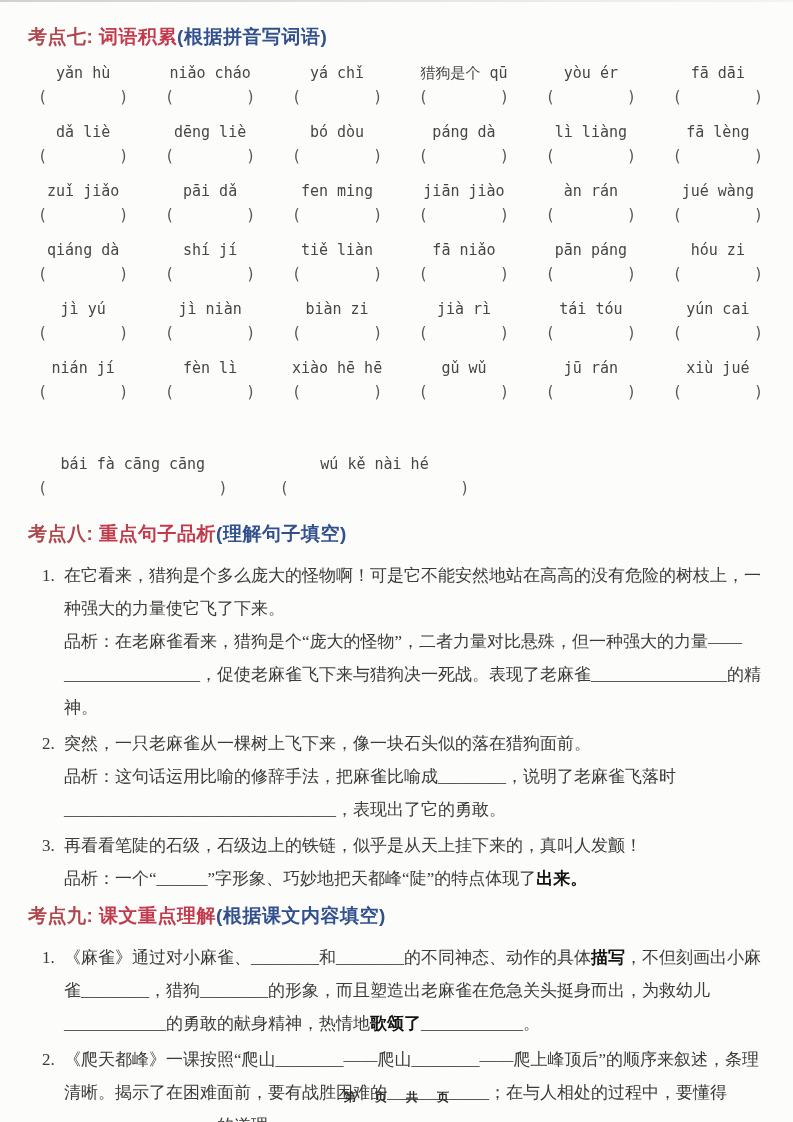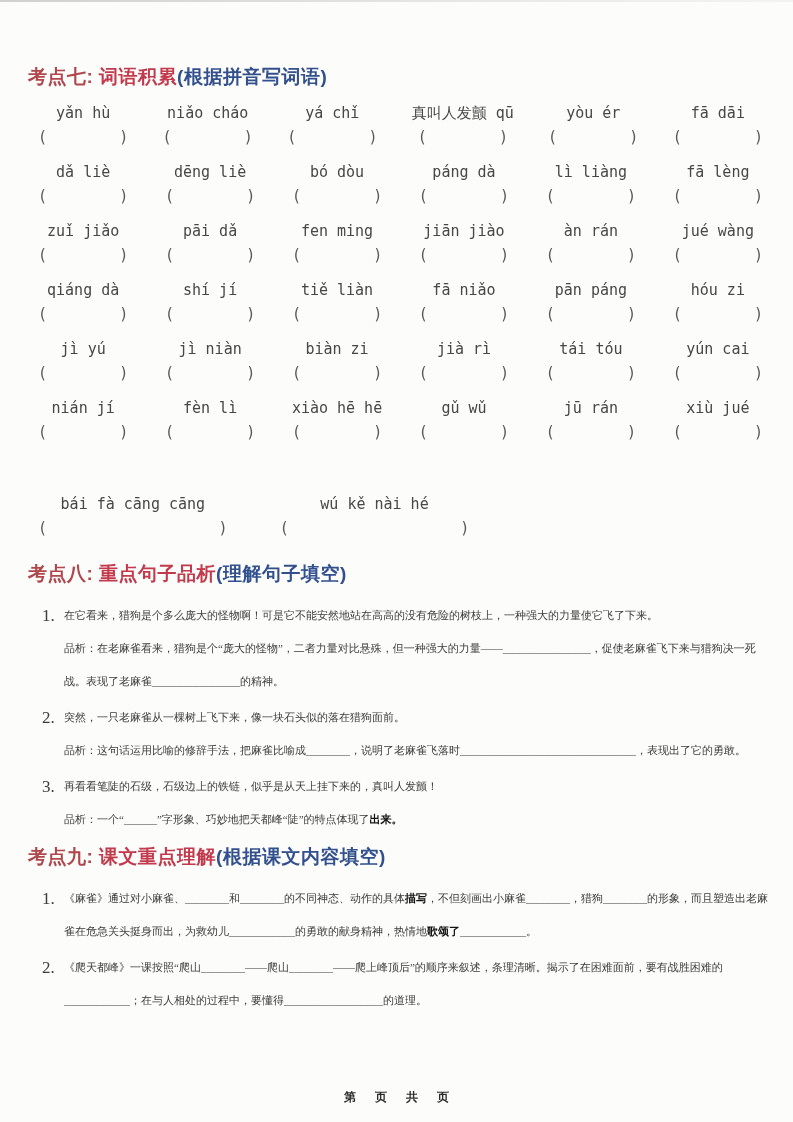--- a/index.html
+++ b/index.html
@@ -15,21 +15,21 @@
 
   
   .sec-head{
     font-family:"Liberation Sans","DejaVu Sans",sans-serif;
     font-weight:700;font-size:19px;line-height:26px;
     margin:0 0 12px 28px;letter-spacing:.5px;
   }
   .sec-head .pre{color:#b0474d;}
   .sec-head .ttl{color:#c23a4c;}
   .sec-head .sub{color:#32508e;font-weight:700;}
-  .head7{padding-top:64px;}
+  .head7{padding-top:24px;}
   .head8{margin-top:10px;}
   .head9{margin-top:8px;}
 
   
   .py-grid{padding:0 30px 2px 38px;}
   .py-row{display:flex;justify-content:space-between;margin-bottom:11px;}
   .py-row-last{display:flex;justify-content:flex-start;gap:52px;margin-bottom:8px;margin-top:48px;}
   .py-cell{display:flex;flex-direction:column;align-items:center;}
   .py-text{
     font-family:"DejaVu Sans Mono","Liberation Mono",monospace;
@@ -37,21 +37,21 @@
   }
   .py-paren{
     font-family:"DejaVu Sans Mono","Liberation Mono",monospace;
     font-size:15px;line-height:26px;color:#585858;white-space:pre;
   }
 
   
   .items{padding:0 24px 0 42px;}
   .item{display:flex;margin-bottom:3px;}
   .item-num{flex:none;width:22px;font-size:17px;line-height:33px;color:#3b3b3b;}
-  .item-body{flex:1;font-size:11px;line-height:33px;}
+  .item-body{flex:1;font-size:17px;line-height:33px;}
   .para{margin:0;}
   .b{
     font-family:"Liberation Sans","DejaVu Sans",sans-serif;
     font-weight:700;color:#131313;
   }
 
   
   .footer{
     position:absolute;left:0;right:0;bottom:16px;text-align:center;
     font-size:12px;font-weight:700;color:#2c2c2c;word-spacing:16px;
@@ -77,21 +77,21 @@
         </div>
       <div class="py-cell">
           <span class="py-text">niǎo cháo</span>
           <span class="py-paren">(        )</span>
         </div>
       <div class="py-cell">
           <span class="py-text">yá chǐ</span>
           <span class="py-paren">(        )</span>
         </div>
       <div class="py-cell">
-          <span class="py-text">真叫人发颤 qū</span>
+          <span class="py-text">猎狗是个 qū</span>
           <span class="py-paren">(        )</span>
         </div>
       <div class="py-cell">
           <span class="py-text">yòu ér</span>
           <span class="py-paren">(        )</span>
         </div>
       <div class="py-cell">
           <span class="py-text">fā dāi</span>
           <span class="py-paren">(        )</span>
         </div>

